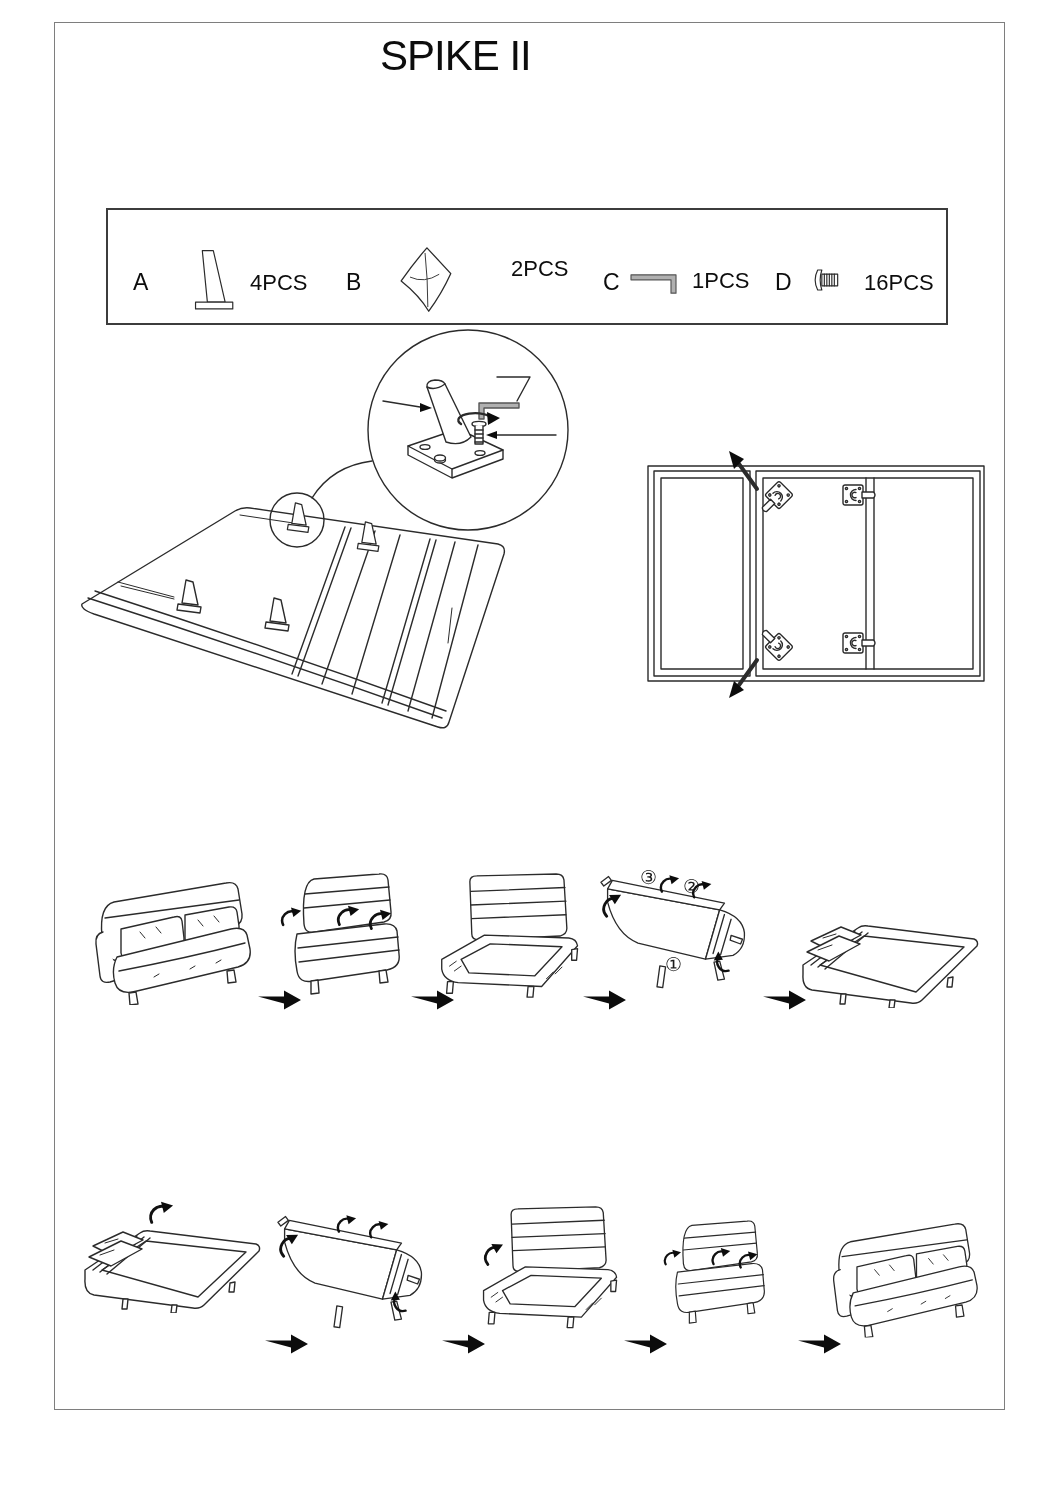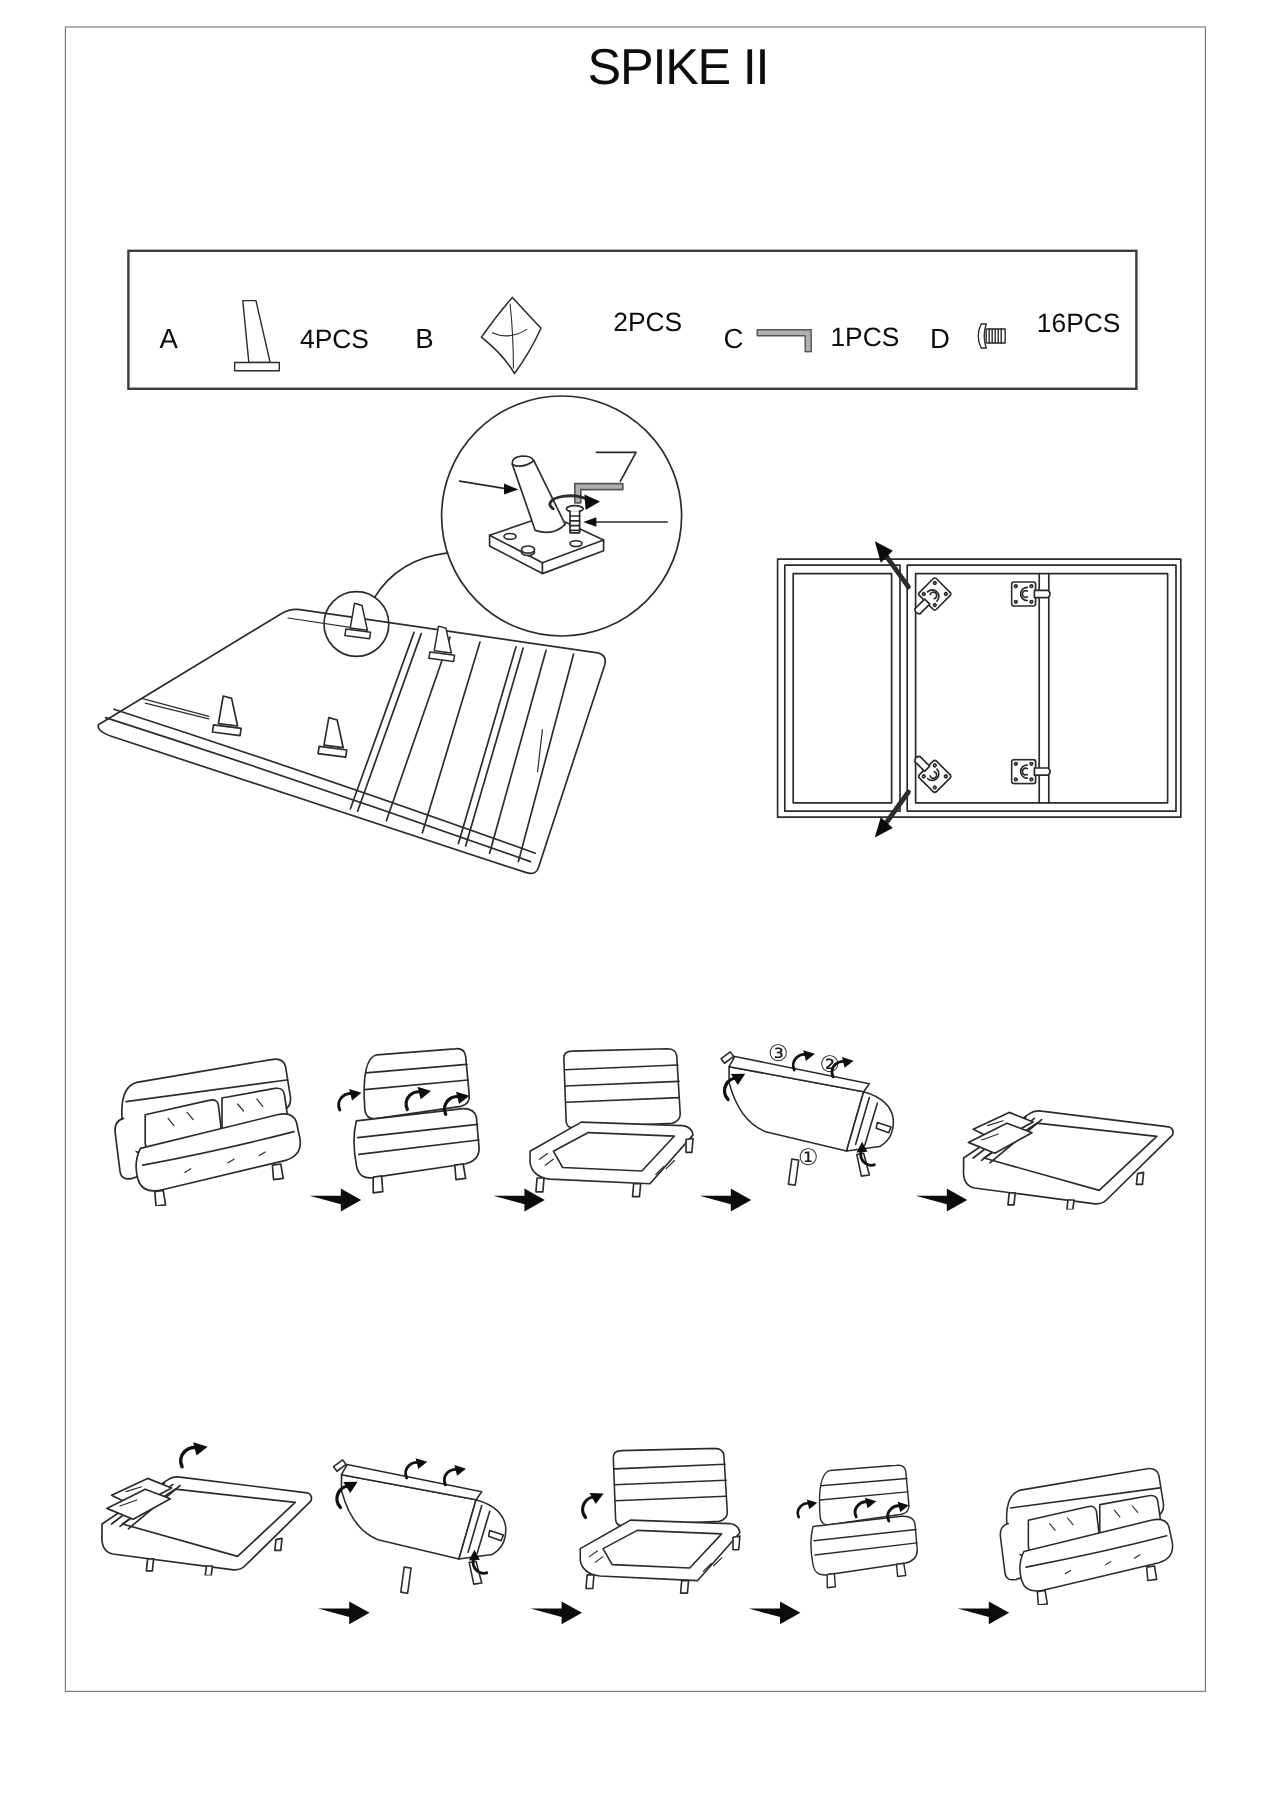--- a/index.html
+++ b/index.html
@@ -1,19 +1,19 @@
 <!DOCTYPE html>
 <html><head>
 <meta charset="utf-8">
 <style>
   *{margin:0;padding:0;box-sizing:border-box}
   html,body{background:#fff}
   body{width:1060px;height:1500px;position:relative;font-family:"Liberation Sans",sans-serif;color:#111;overflow:hidden}
   .sheet-border{position:absolute;left:54px;top:22px;width:951px;height:1388px;border:1px solid #7e7e7e;background:#fff}
-  .title{position:absolute;left:380px;top:32px;width:370px;text-align:center;font-size:42px;letter-spacing:-1px;color:#0d0d0d;white-space:nowrap}
+  .title{position:absolute;left:380px;top:32px;width:370px;font-size:42px;letter-spacing:-1px;color:#0d0d0d;white-space:nowrap}
   .parts-box{position:absolute;left:106px;top:208px;width:842px;height:117px;border:2px solid #3c3c3c;background:#fff}
   .t{position:absolute;font-size:22px;color:#0d0d0d;white-space:nowrap}
   .lbl{font-size:23px}
   .callout-lbl{position:absolute;font-size:25px;color:#0d0d0d}
   .num{position:absolute;font-size:19px;color:#1a1a1a}
   svg.art{position:absolute;left:0;top:0;width:1060px;height:1500px}
   svg.art path,svg.art rect,svg.art circle,svg.art ellipse{fill:#fff;stroke:#2b2b2b;stroke-width:1.4;stroke-linejoin:round;stroke-linecap:round}
   svg.art line{stroke:#2b2b2b;stroke-width:1.4;stroke-linecap:round}
   svg.art .ln{fill:none}
   svg.art .thin{fill:none;stroke-width:1}
@@ -30,21 +30,21 @@
 
 <div class="parts-box"></div>
 
 <span class="t lbl" style="left:133px;top:269px">A</span>
 <span class="t" style="left:250px;top:270px">4PCS</span>
 <span class="t lbl" style="left:346px;top:269px">B</span>
 <span class="t" style="left:511px;top:256px">2PCS</span>
 <span class="t lbl" style="left:603px;top:269px">C</span>
 <span class="t" style="left:692px;top:268px">1PCS</span>
 <span class="t lbl" style="left:775px;top:269px">D</span>
-<span class="t" style="left:864px;top:257px">16PCS</span>
+<span class="t" style="left:864px;top:270px">16PCS</span>
 
 <span class="callout-lbl" style="left:371px;top:387px">A</span>
 <span class="callout-lbl" style="left:500px;top:353px">C</span>
 <span class="callout-lbl" style="left:514px;top:409px">D</span>
 
 <span class="num" style="left:640px;top:866px">③</span>
 <span class="num" style="left:683px;top:875px">②</span>
 <span class="num" style="left:665px;top:953px">①</span>
 
 <svg class="art" viewBox="0 0 1060 1500">

